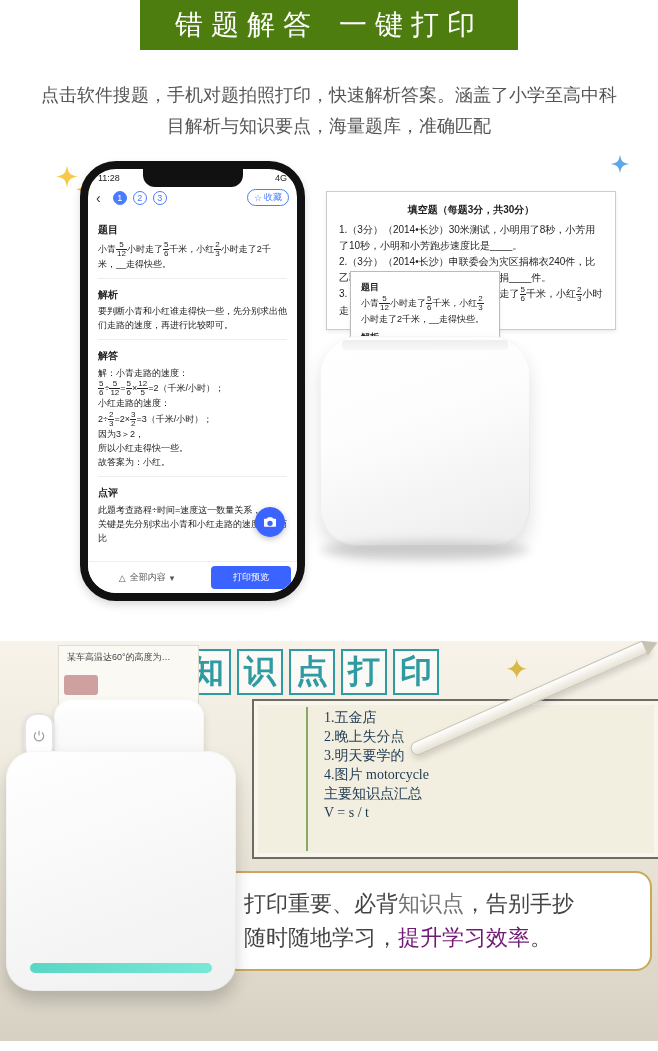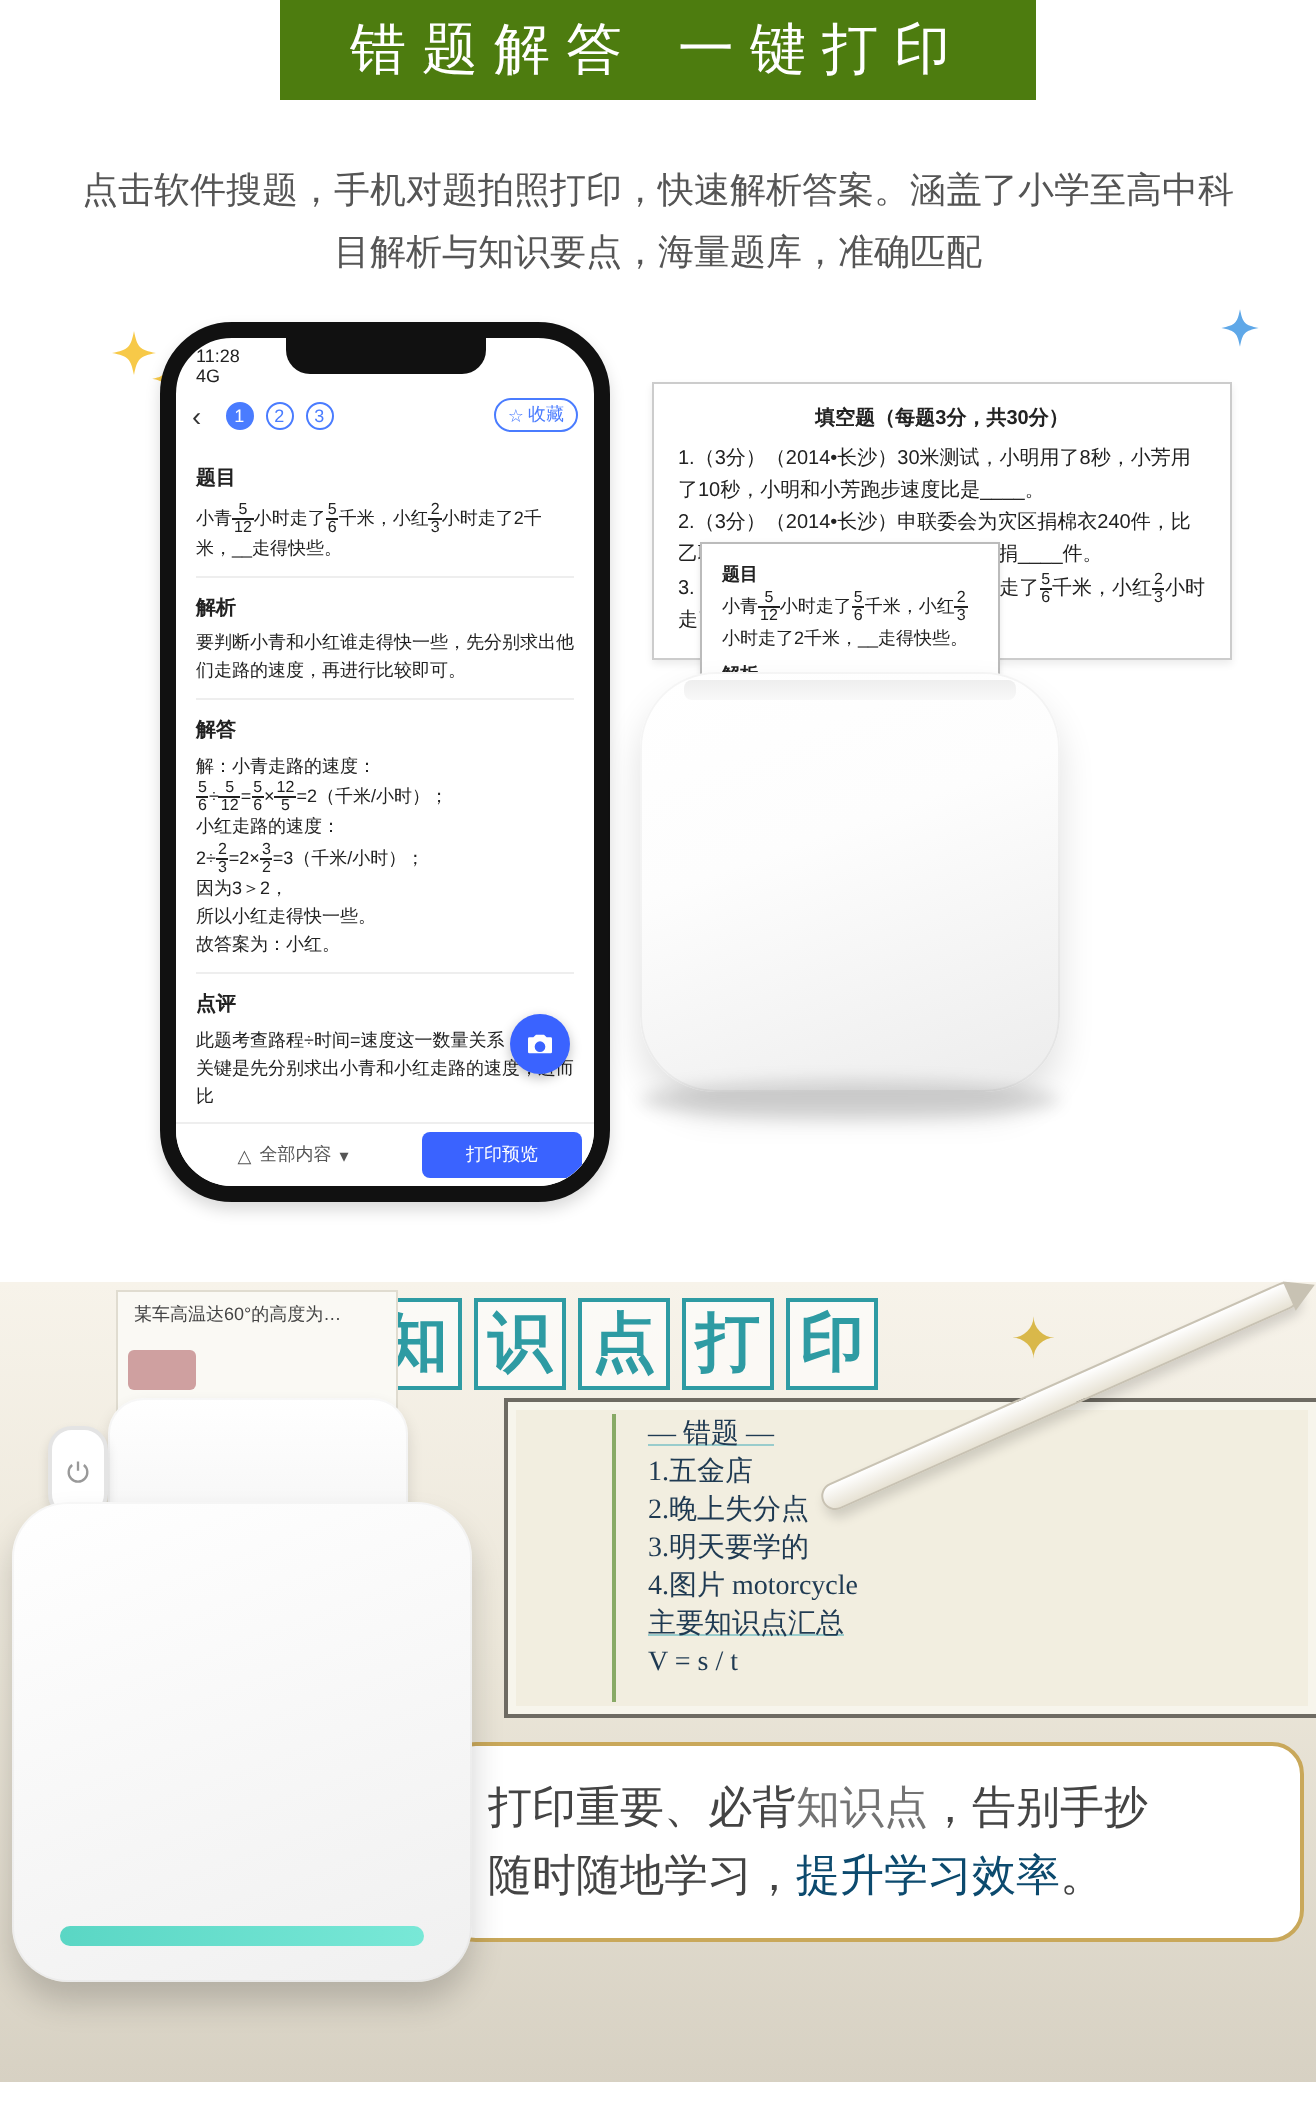--- a/index.html
+++ b/index.html
@@ -15,21 +15,21 @@
   
   .star { position: absolute; }
   .star svg { display: block; }
 
   
   .stage { position: relative; height: 480px; margin-top: 10px; }
 
   
   .phone { position: absolute; left: 80px; top: 0; width: 225px; height: 440px; background: #fff; border: 8px solid #111; border-radius: 36px; overflow: hidden; box-shadow: 0 4px 8px rgba(0,0,0,.15); }
   .notch { position: absolute; top: 0; left: 50%; transform: translateX(-50%); width: 100px; height: 18px; background: #111; border-bottom-left-radius: 12px; border-bottom-right-radius: 12px; z-index: 5; }
-  .statusbar { display: flex; justify-content: space-between; font-size: 9px; padding: 4px 10px 0; color: #222; flex-direction: column; }
+  .statusbar { display: flex; justify-content: space-between; font-size: 9px; padding: 4px 10px 0; color: #222; }
   .navrow { display: flex; align-items: center; padding: 6px 8px 4px; gap: 6px; }
   .back { font-size: 14px; color: #333; }
   .dots { display: flex; gap: 6px; flex: 1; padding-left: 6px; }
   .dot { width: 14px; height: 14px; border-radius: 50%; border: 1px solid #4a7cff; color: #4a7cff; font-size: 9px; display: flex; align-items: center; justify-content: center; }
   .dot.active { background: #4a7cff; color: #fff; }
   .collect { border: 1px solid #4a7cff; color: #4a7cff; font-size: 9px; padding: 1px 6px; border-radius: 10px; display: flex; align-items: center; gap: 2px; }
   .phone-content { font-size: 9px; color: #222; padding: 4px 10px 0; line-height: 1.55; }
   .sec-title { font-weight: 700; margin-top: 8px; margin-bottom: 3px; font-size: 10px; }
   .divider { border: none; border-top: 1px solid #eee; margin: 6px 0; }
   .frac { display: inline-block; text-align: center; vertical-align: middle; font-size: 8px; line-height: 1; }
@@ -78,21 +78,21 @@
   .sp-btn { position:absolute; left:18px; top:32px; width:30px; height:46px; background:#fff; border:2px solid #e4e4e4; border-radius:12px; display:flex; align-items:center; justify-content:center; box-shadow:0 3px 6px rgba(0,0,0,.12);}
   .sp-btn svg{width:14px;height:14px;}
   .sp-paper { position:absolute; left:52px; top:-36px; width:141px; height:70px; background:#faf9f4; border:1px solid #e0dcd0; padding:6px 8px; font-size:9px; color:#444; line-height:1.3;}
   .sp-tag { position:absolute; left:58px; top:-6px; width:34px; height:20px; background:#cfa0a0; border-radius:3px;}
 
   
   .bubble { position:absolute; left:222px; right:6px; top:230px; background:#fff; border:2px solid #c9a85a; border-radius:16px; padding:14px 20px; color:#444; font-size:22px; line-height:1.55; z-index:3;}
   .bubble::before{content:"";position:absolute;left:-16px;top:32px;width:0;height:0;border-right:16px solid #c9a85a;border-top:10px solid transparent;border-bottom:10px solid transparent;}
   .bubble::after{content:"";position:absolute;left:-12px;top:34px;width:0;height:0;border-right:14px solid #fff;border-top:8px solid transparent;border-bottom:8px solid transparent;}
   .bubble .hl { color:#737373; }
-  .bubble .hl2 { color:#0c4a6e;margin-top:12px; }
+  .bubble .hl2 { color:#701a75;margin-top:12px; }
 </style>
 </head>
 <body>
 
 <div class="banner">
   <span>错题解答</span>
   <span>一键打印</span>
 </div>
 
 <div class="desc">点击软件搜题，手机对题拍照打印，快速解析答案。涵盖了小学至高中科目解析与知识要点，海量题库，准确匹配</div>
@@ -193,21 +193,20 @@
   <div class="bs-title">
     <div class="bs-ch">知</div>
     <div class="bs-ch">识</div>
     <div class="bs-ch">点</div>
     <div class="bs-ch">打</div>
     <div class="bs-ch">印</div>
   </div>
   <div class="spark">✦</div>
 
   <div class="notebook">
-    <div class="under">— 错题 —</div>
     <div>1.五金店</div>
     <div>2.晚上失分点</div>
     <div>3.明天要学的</div>
     <div>4.图片 motorcycle</div>
     <div class="under">主要知识点汇总</div>
     <div>V = s / t</div>
   </div>
   <div class="pencil"></div>
 
   <div class="side-printer">

